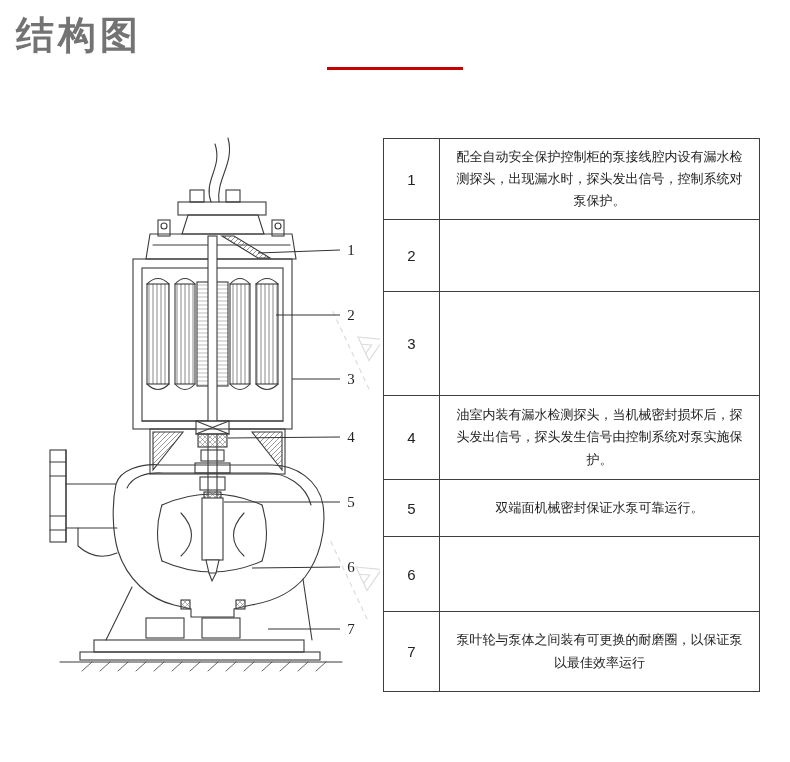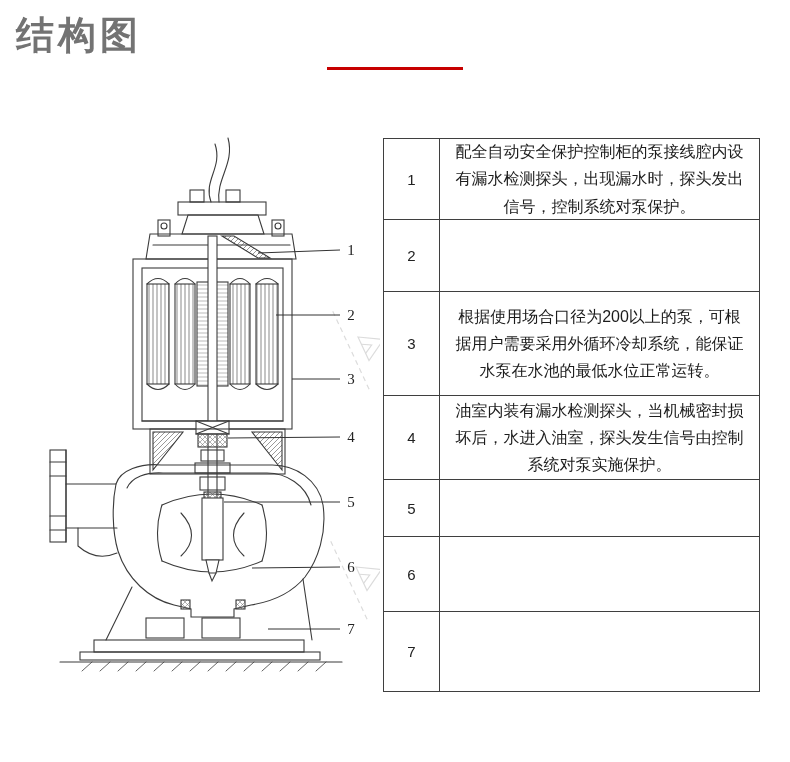--- a/index.html
+++ b/index.html
@@ -21,21 +21,21 @@
   .spec-table .row:nth-child(2){height:72px}
   .spec-table .row:nth-child(3){height:104px}
   .spec-table .row:nth-child(4){height:84px}
   .spec-table .row:nth-child(5){height:57px}
   .spec-table .row:nth-child(6){height:75px}
   .spec-table .row:nth-child(7){height:80px}
   .cell-num { flex:0 0 55px; width:55px; border-right:1px solid #3f3f3f;
            display:flex; align-items:center; justify-content:center;
            font-size:15px; color:#222; }
   .cell-desc { flex:1; display:flex; align-items:center; justify-content:center;
-           text-align:center; padding:6px 12px; font-size:16px; line-height:1.7;
+           text-align:center; padding:6px 12px; font-size:13px; line-height:1.7;
            color:#1c1c1c; }
 </style>
 </head>
 <body>
 
 <div class="page">
 
   <div class="title">结构图</div>
   <div class="title-underline"></div>
 
@@ -169,30 +169,31 @@
   <div class="spec-table">
     <div class="row">
       <div class="cell-num">1</div>
       <div class="cell-desc">配全自动安全保护控制柜的泵接线腔内设有漏水检测探头，出现漏水时，探头发出信号，控制系统对泵保护。</div>
     </div>
     <div class="row">
       <div class="cell-num">2</div>
     </div>
     <div class="row">
       <div class="cell-num">3</div>
-      <div class="cell-desc">根据使用场合口径为200以上的泵，可根据用户需要采用外循环冷却系统，能保证水泵在水池的最低水位正常运转。</div>
     </div>
     <div class="row">
       <div class="cell-num">4</div>
-      <div class="cell-desc">油室内装有漏水检测探头，当机械密封损坏后，水进入油室，探头发生信号由控制系统对泵实施保护。</div>
+      <div class="cell-desc">油室内装有漏水检测探头，当机械密封损坏后，探头发出信号，探头发生信号由控制系统对泵实施保护。</div>
     </div>
     <div class="row">
       <div class="cell-num">5</div>
+      <div class="cell-desc">双端面机械密封保证水泵可靠运行。</div>
     </div>
     <div class="row">
       <div class="cell-num">6</div>
     </div>
     <div class="row">
       <div class="cell-num">7</div>
+      <div class="cell-desc">泵叶轮与泵体之间装有可更换的耐磨圈，以保证泵以最佳效率运行</div>
     </div>
   </div>
 
 </div>
 
 </body></html>

